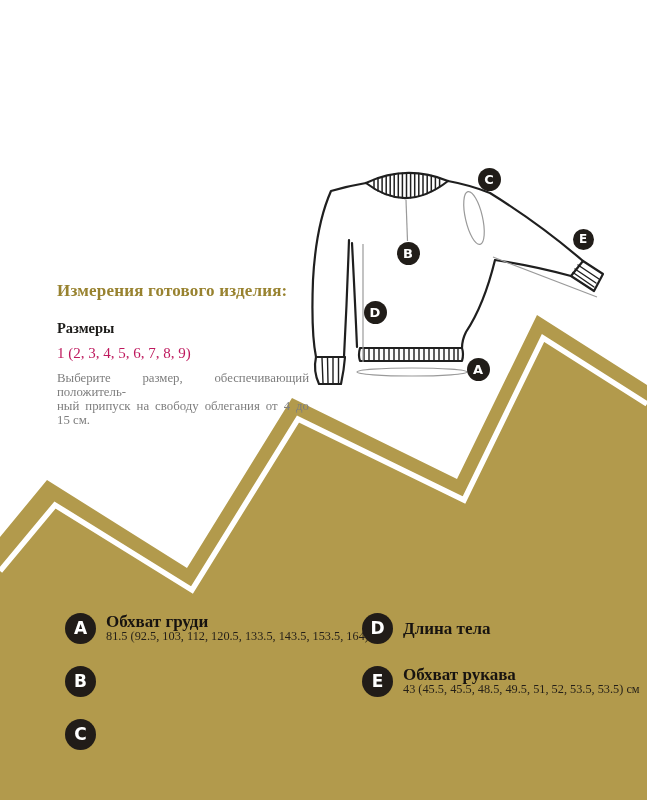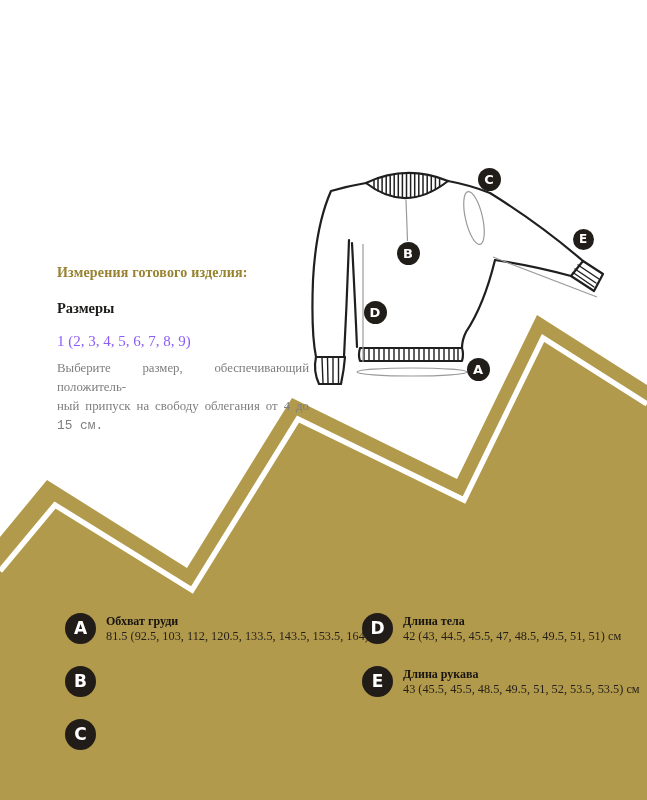--- a/index.html
+++ b/index.html
@@ -3,40 +3,40 @@
 <meta charset="utf-8">
 <style>
   html,body{margin:0;padding:0;}
   body{width:647px;height:800px;position:relative;background:#ffffff;overflow:hidden;
        font-family:"Liberation Serif",serif;}
   .page{position:absolute;inset:0;width:647px;height:800px;}
   svg.art{position:absolute;left:0;top:0;z-index:1;}
 
   
   .intro{position:absolute;left:57px;top:265px;width:252px;z-index:3;}
-  .intro-heading{font-size:14px;font-weight:bold;color:#98822f;letter-spacing:.2px;margin:0 0 19px 0;}
+  .intro-heading{font-size:17px;font-weight:bold;color:#98822f;letter-spacing:.2px;margin:16px 0 19px 0;}
   .sizes-label{font-size:14.5px;font-weight:bold;color:#1d1c1a;margin:4px 0 3px 0;}
-  .sizes-value{font-size:15px;color:#8b5cf6;margin:16px 0 9px 0;}
-  .note{color:#7e7e7e;font-size:12.8px;line-height:19px;}
+  .sizes-value{font-size:15px;color:#be185d;margin:8px 0 9px 0;}
+  .note{color:#7e7e7e;font-size:12.8px;line-height:14px;}
   .note div{text-align:justify;text-align-last:justify;}
-  .note div:last-child{text-align-last:left;font-family:Liberation Mono, monospace;}
+  .note div:last-child{text-align-last:left;}
 
   
   .dlabel{position:absolute;z-index:4;width:23px;height:23px;border-radius:50%;
           background:#211d19;color:#fff;font-family:"DejaVu Sans",sans-serif;
           font-weight:bold;font-size:13px;line-height:23px;text-align:center;}
   .dlabel.small{width:21px;height:21px;line-height:21px;font-size:12px;}
 
   
   .mrow{position:absolute;z-index:3;display:flex;align-items:center;}
   .mcircle{width:31px;height:31px;border-radius:50%;background:#211c18;color:#fff;
            font-family:"DejaVu Sans",sans-serif;font-weight:bold;font-size:17px;
            line-height:31px;text-align:center;flex:0 0 31px;}
   .mtext{margin-left:10px;white-space:nowrap;}
-  .mtitle{font-size:12px;font-weight:bold;color:#171310;line-height:15px;}
+  .mtitle{font-size:17px;font-weight:bold;color:#171310;line-height:15px;}
   .mvalues{font-size:12.3px;color:#241f18;line-height:15px;}
 
   .watermark{position:absolute;z-index:3;right:5px;top:798px;
              font-family:"Liberation Sans",sans-serif;font-size:15px;color:#be185d;}
 </style>
 </head>
 <body>
 
 <div class="page">
 
@@ -117,25 +117,24 @@
   <div class="mrow" style="left:65px;top:666px">
     <div class="mcircle">B</div>
   </div>
   <div class="mrow" style="left:65px;top:719px">
     <div class="mcircle">C</div>
   </div>
   <div class="mrow" style="left:362px;top:613px">
     <div class="mcircle">D</div>
     <div class="mtext">
       <div class="mtitle">Длина тела</div>
-      <div class="mvalues">42 (43, 44.5, 45.5, 47, 48.5, 49.5, 51, 51) см</div>
     </div>
   </div>
   <div class="mrow" style="left:362px;top:666px">
     <div class="mcircle">E</div>
     <div class="mtext">
-      <div class="mtitle">Длина рукава</div>
+      <div class="mtitle">Обхват рукава</div>
       <div class="mvalues">43 (45.5, 45.5, 48.5, 49.5, 51, 52, 53.5, 53.5) см</div>
     </div>
   </div>
 
   <div class="watermark">PassionForum.ru</div>
 </div>
 
 </body></html>

